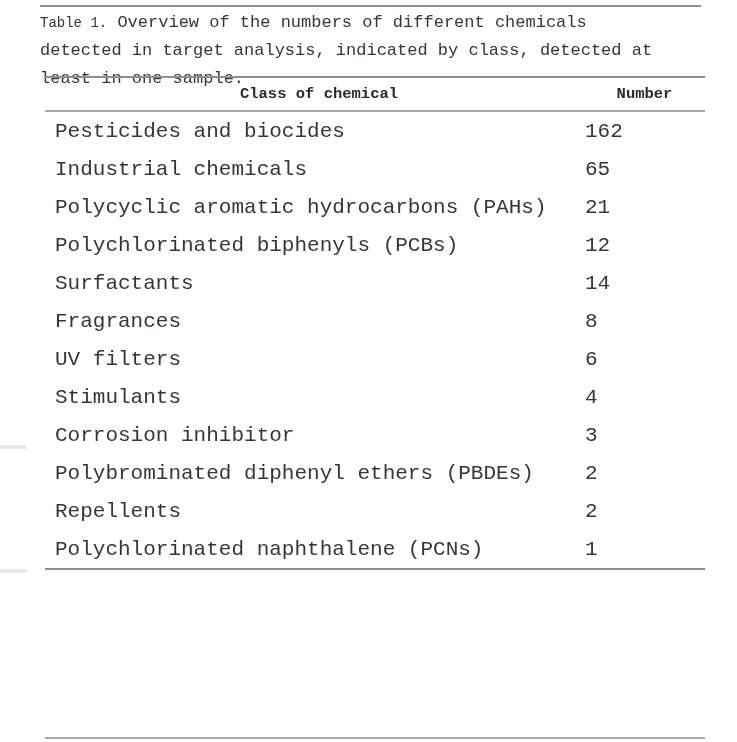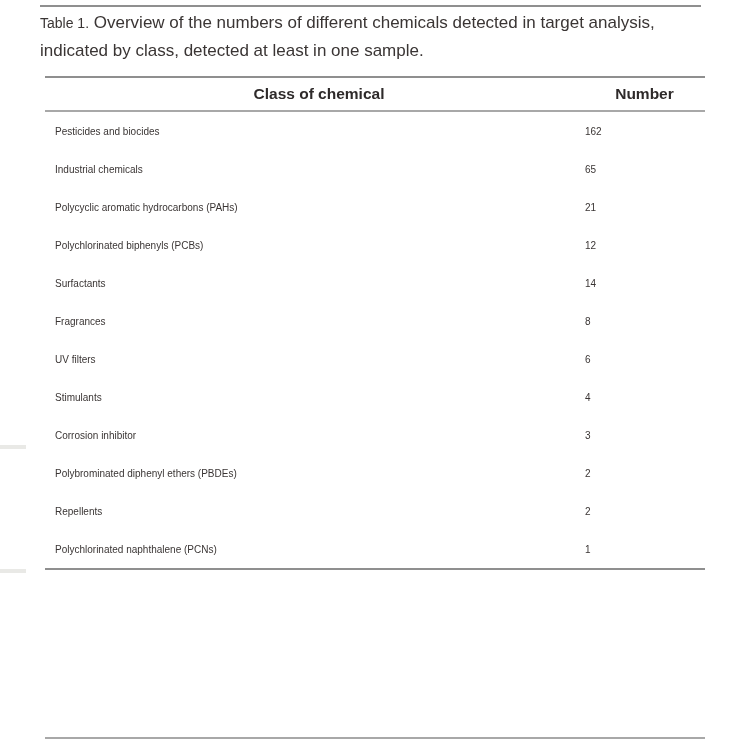--- a/index.html
+++ b/index.html
@@ -5,21 +5,21 @@
   html, body {
     margin: 0;
     padding: 0;
     background: #ffffff;
   }
   .page {
     position: relative;
     width: 737px;
     height: 742px;
     background: var(--page-bg, #ffffff);
-    font-family: Liberation Sans, sans-serif;
+    font-family: Liberation Mono, monospace;
     overflow: hidden;
   }
   .top-rule {
     position: absolute;
     left: 40px;
     top: 5px;
     width: 661px;
     height: 2px;
     background: var(--rule-dark, #8f8f8f);
   }
@@ -52,21 +52,21 @@
     height: 30px;
     font-size: 15.5px;
     font-weight: bold;
     text-align: center;
     vertical-align: middle;
     color: var(--heading-color, #2e2a2a);
     border-bottom: 2px solid var(--rule-light, #a8a8a8);
   }
   table.data-table td {
     height: 36px;
-    font-size: 10px;
+    font-size: 21px;
     vertical-align: middle;
   }
   table.data-table th:first-child,
   table.data-table td:first-child {
     padding-left: 10px;
     width: 528px;
   }
   .bottom-rule {
     position: absolute;
     left: 45px;

